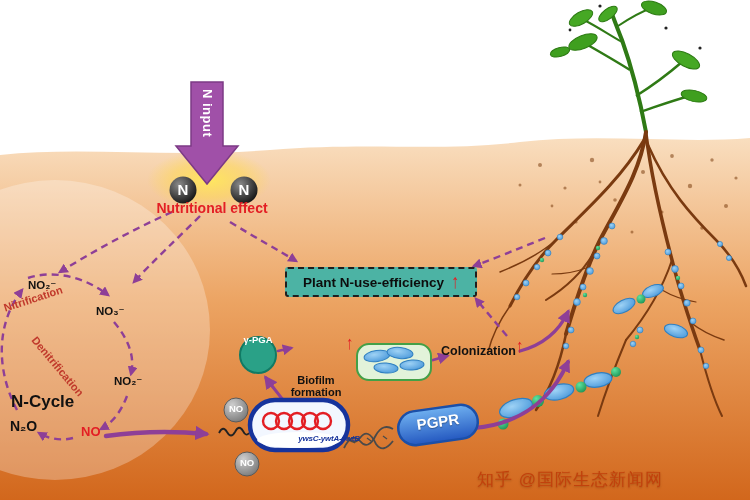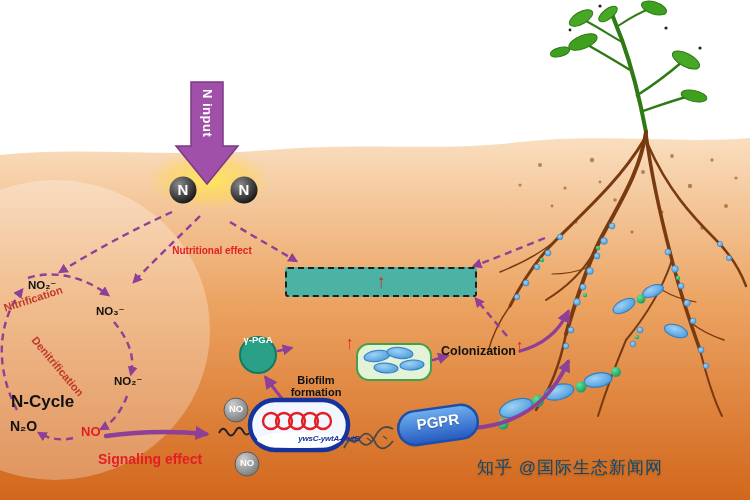--- a/index.html
+++ b/index.html
@@ -12,22 +12,22 @@
   .red { color:#e31e24; }
   .white { color:#ffffff; }
   .center { text-align:center; }
   .uparrow { font-weight:bold; color:#e31e24; transform:scaleY(1.25); display:inline-block; }
   .plantbox {
     position:absolute; left:285px; top:267px; width:192px; height:30px;
     background:#4cb3a4; border:2px dashed #1f1f1f; border-radius:3px;
     display:flex; align-items:center; justify-content:center; gap:7px;
   }
   .watermark {
-    position:absolute; left:477px; top:456px; font-size:17px; letter-spacing:1px;
-    color:#0c4a6e; text-shadow:0 1px 2px rgba(90,45,10,.35);
+    position:absolute; left:477px; top:468px; font-size:17px; letter-spacing:1px;
+    color:#c2410c; text-shadow:0 1px 2px rgba(90,45,10,.35);
   }
 </style>
 </head>
 <body>
 
 <div class="canvas">
 
   <svg class="layer" width="750" height="500" viewBox="0 0 750 500">
     <defs>
       <linearGradient id="soilGrad" x1="0" y1="0" x2="0" y2="1">
@@ -240,34 +240,34 @@
 
     <circle cx="236" cy="410" r="12" fill="url(#grayGrad)" stroke="#5a5a5a"></circle>
     <circle cx="247" cy="464" r="12" fill="url(#grayGrad)" stroke="#5a5a5a"></circle>
   </svg>
 
   <div class="lbl bold white center" style="left:173px; top:106px; width:68px; font-size:13px; transform:rotate(90deg); letter-spacing:.5px;">N input</div>
 
   <div class="lbl bold white center" style="left:169px; top:182px; width:28px; font-size:15px;">N</div>
   <div class="lbl bold white center" style="left:230px; top:182px; width:28px; font-size:15px;">N</div>
 
-  <div class="lbl bold red center" style="left:128px; top:201px; width:168px; font-size:10px;margin-top:44px;">Nutritional effect</div>
+  <div class="lbl bold red center" style="left:128px; top:201px; width:168px; font-size:14px;">Nutritional effect</div>
 
   <div class="lbl bold" style="left:28px; top:279px; font-size:11.5px;">NO₂⁻</div>
   <div class="lbl bold" style="left:4px; top:302px; font-size:11px; color:#c0392b; transform:rotate(-18deg); transform-origin:left center;">Nitrification</div>
   <div class="lbl bold" style="left:96px; top:305px; font-size:11.5px;">NO₃⁻</div>
   <div class="lbl bold" style="left:34px; top:332px; font-size:11px; color:#c0392b; transform:rotate(50deg); transform-origin:left center;">Denitrification</div>
   <div class="lbl bold" style="left:114px; top:375px; font-size:11.5px;">NO₂⁻</div>
   <div class="lbl bold" style="left:11px; top:393px; font-size:17px;">N-Cycle</div>
   <div class="lbl bold" style="left:10px; top:419px; font-size:14px;text-align:right;">N₂O</div>
   <div class="lbl bold red" style="left:81px; top:425px; font-size:13px;">NO</div>
 
-  <div class="lbl bold red" style="left:98px; top:452px; font-size:14px;">Signaling effect</div>
 
   <div class="plantbox">
+    <span class="bold" style="font-size:13.5px; color:#0d0d0d;">Plant N-use-efficiency</span>
     <span class="uparrow" style="font-size:16px;">↑</span>
   </div>
 
   <div class="lbl bold white center" style="left:236px; top:335px; width:44px; font-size:9.5px;">γ-PGA</div>
 
   <div class="lbl bold center" style="left:286px; top:334px; width:60px; font-size:11px;margin-top:40px;">
     <div>Biofilm</div>
     <div>formation</div>
   </div>
   <div class="lbl uparrow" style="left:346px; top:335px; font-size:15px;">↑</div>

